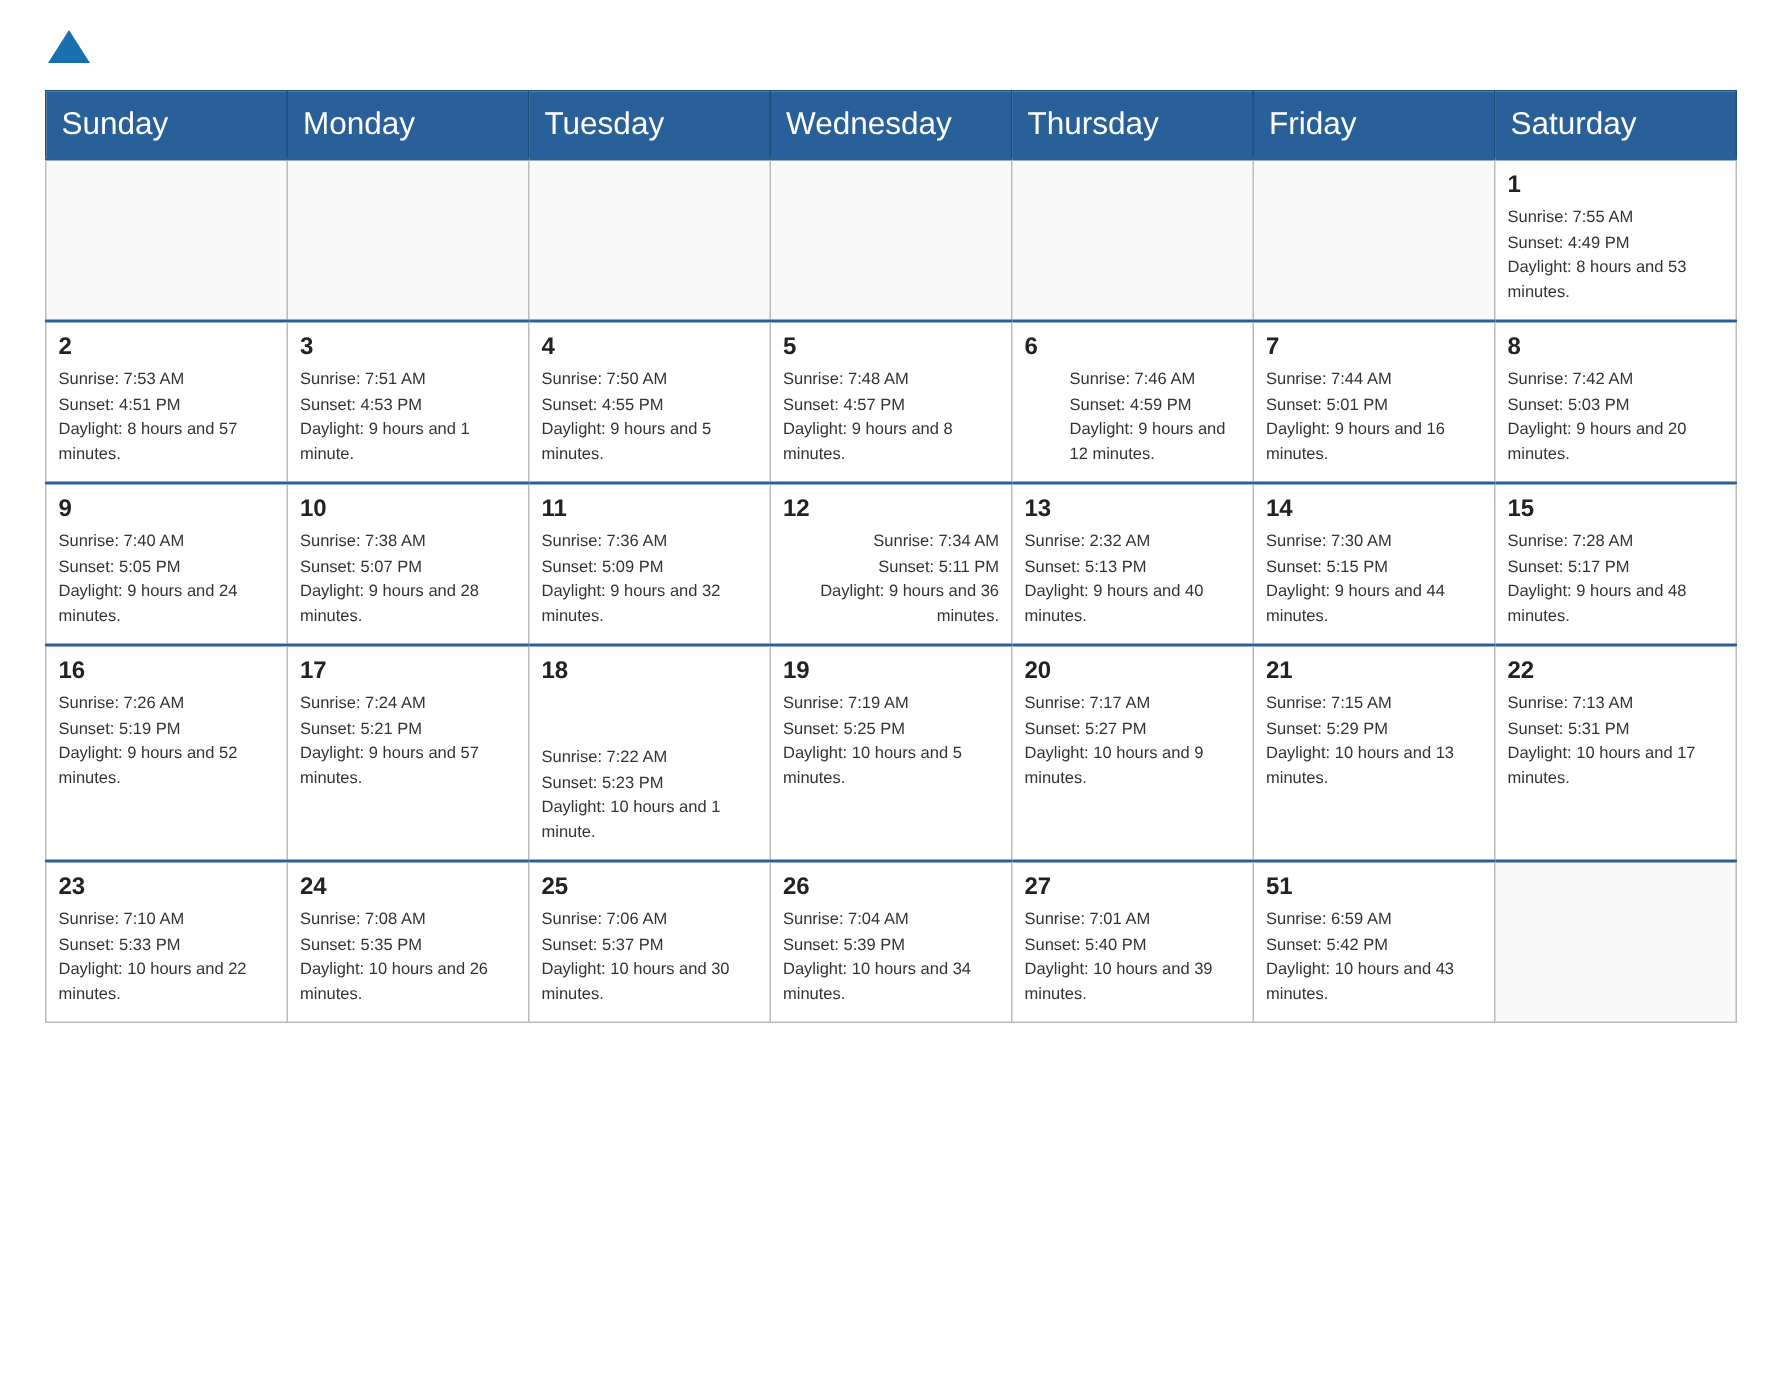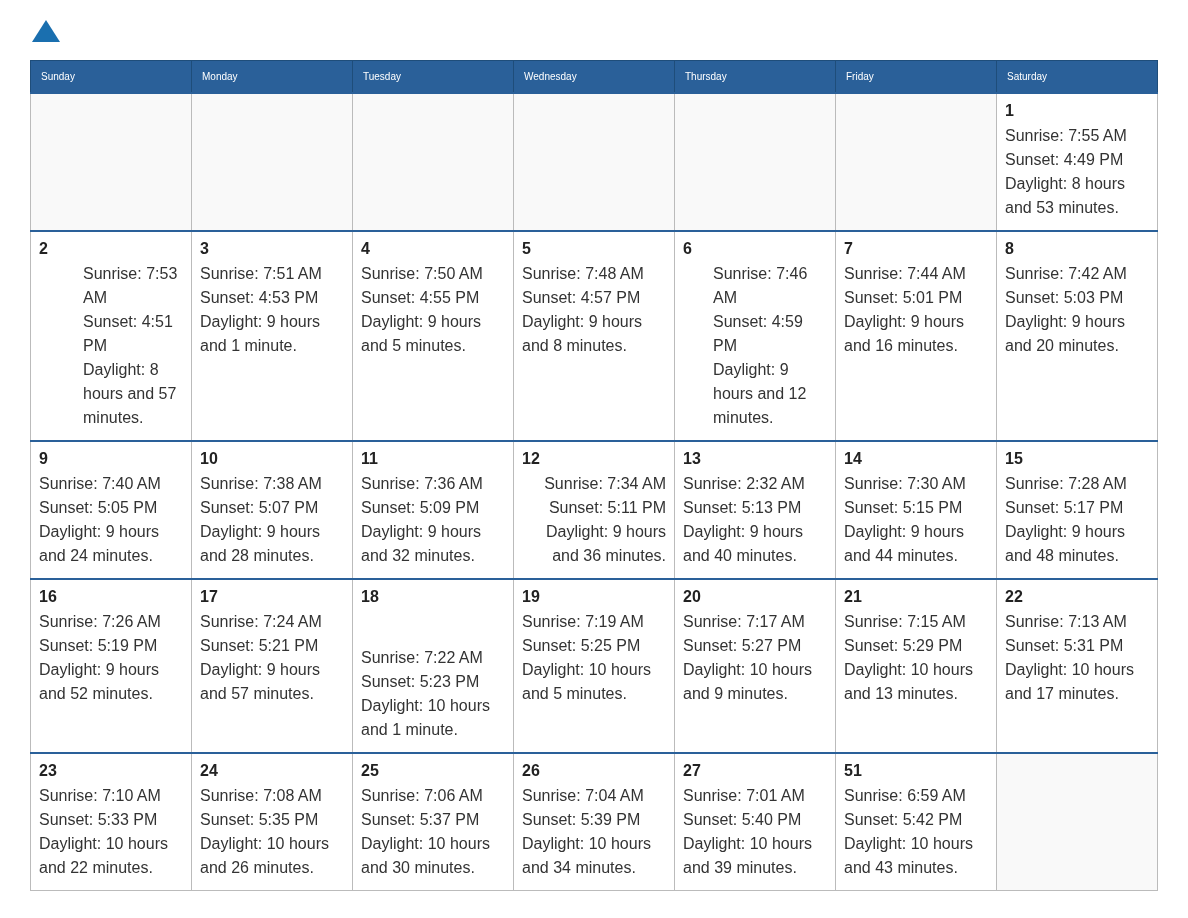--- a/index.html
+++ b/index.html
@@ -60,21 +60,21 @@
       margin-top: 6px;
     }
     .calendar {
       width: 100%;
       border-collapse: collapse;
       border: 1px solid #aaa;
     }
     .calendar th {
       background-color: #2a6099;
       color: #fff;
-      font-size: 10px;
+      font-size: 21px;
       font-weight: normal;
       padding: 10px 10px;
       text-align: left;
       border: 1px solid #1e4d7a;
     }
     .calendar td {
       vertical-align: top;
       border: 1px solid #bbb;
       padding: 8px 8px 10px 8px;
       width: 14.28%;
@@ -87,21 +87,21 @@
       background: #f9f9f9;
     }
     .day-number {
       font-size: 16px;
       font-weight: bold;
       color: #222;
       display: block;
       margin-bottom: 4px;
     }
     .day-info {
-      font-size: 16px;
+      font-size: 11px;
       line-height: 1.5;
       color: #333;
     }
     .week-row td {
       border-top: 2px solid #2a6099;
     }
   </style>
 </head>
 <body>
 
@@ -142,21 +142,21 @@
         <td>
           <span class="day-number">1</span>
           <div class="day-info" style="white-space: pre-line;">Sunrise: 7:55 AM
 Sunset: 4:49 PM
 Daylight: 8 hours and 53 minutes.</div>
         </td>
       </tr>
       <tr class="week-row">
         <td>
           <span class="day-number">2</span>
-          <div class="day-info" style="white-space: pre-line; margin-left: 44px;">Sunrise: 7:53 AM
+          <div class="day-info" style="white-space: pre-line;">Sunrise: 7:53 AM
 Sunset: 4:51 PM
 Daylight: 8 hours and 57 minutes.</div>
         </td>
         <td>
           <span class="day-number">3</span>
           <div class="day-info" style="white-space: pre-line;">Sunrise: 7:51 AM
 Sunset: 4:53 PM
 Daylight: 9 hours and 1 minute.</div>
         </td>
         <td>

